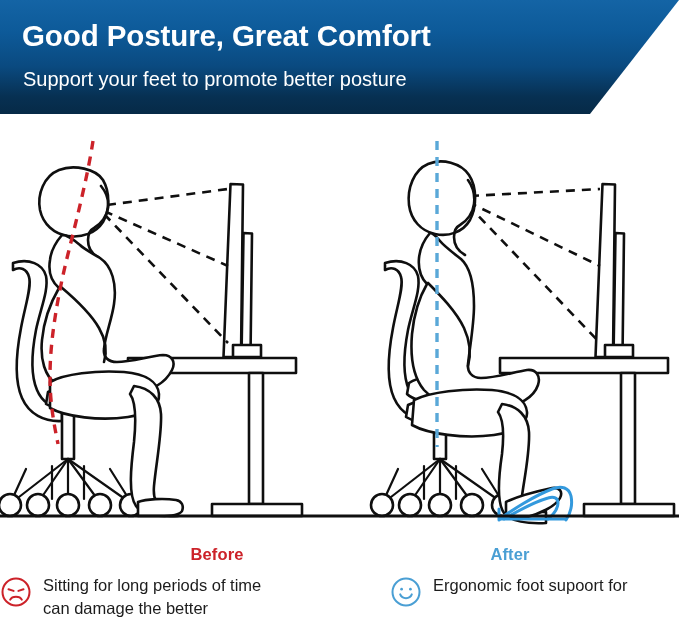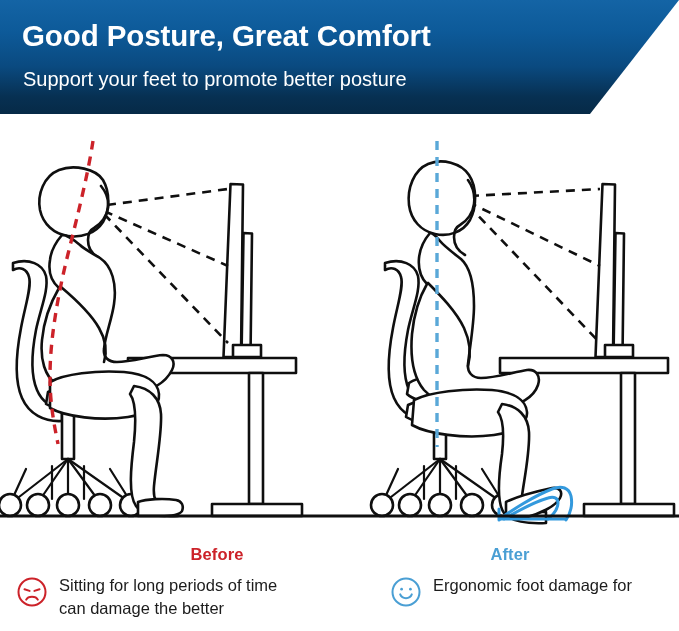--- a/index.html
+++ b/index.html
@@ -104,21 +104,21 @@
   #heading-after  { color: #4a9fd4; }
 
   .caption-body {
     position: absolute;
     top: 45px;
     left: 0;
     width: 340px;
     display: flex;
     align-items: flex-start;
   }
-  #caption-body-before { padding-left: 16px; }
+  #caption-body-before { }
   #caption-body-after  { padding-left: 50px; }
 
   .face-icon {
     flex: 0 0 auto;
     width: 32px;
     height: 32px;
     margin-top: 2px;
   }
   .caption-lines {
     margin-left: 11px;
@@ -415,18 +415,18 @@
     <div class="caption-body" id="caption-body-after">
       <span class="face-icon">
         <svg width="32" height="32" viewBox="0 0 32 32" xmlns="http://www.w3.org/2000/svg">
           <circle cx="16" cy="16" r="13.5" fill="none" stroke="#4a9fd4" stroke-width="2"></circle>
           <circle cx="11.6" cy="13.2" r="1.35" fill="#4a9fd4"></circle>
           <circle cx="20.4" cy="13.2" r="1.35" fill="#4a9fd4"></circle>
           <path d="M10.2 18.4 C 12.2 23.4, 19.8 23.4, 21.8 18.4" fill="none" stroke="#4a9fd4" stroke-width="2" stroke-linecap="round"></path>
         </svg>
       </span>
       <span class="caption-lines">
-        <span class="caption-line">Ergonomic foot damage for</span>
+        <span class="caption-line">Ergonomic foot supoort for</span>
       </span>
     </div>
   </div>
 
 </div>
 
 </body></html>

